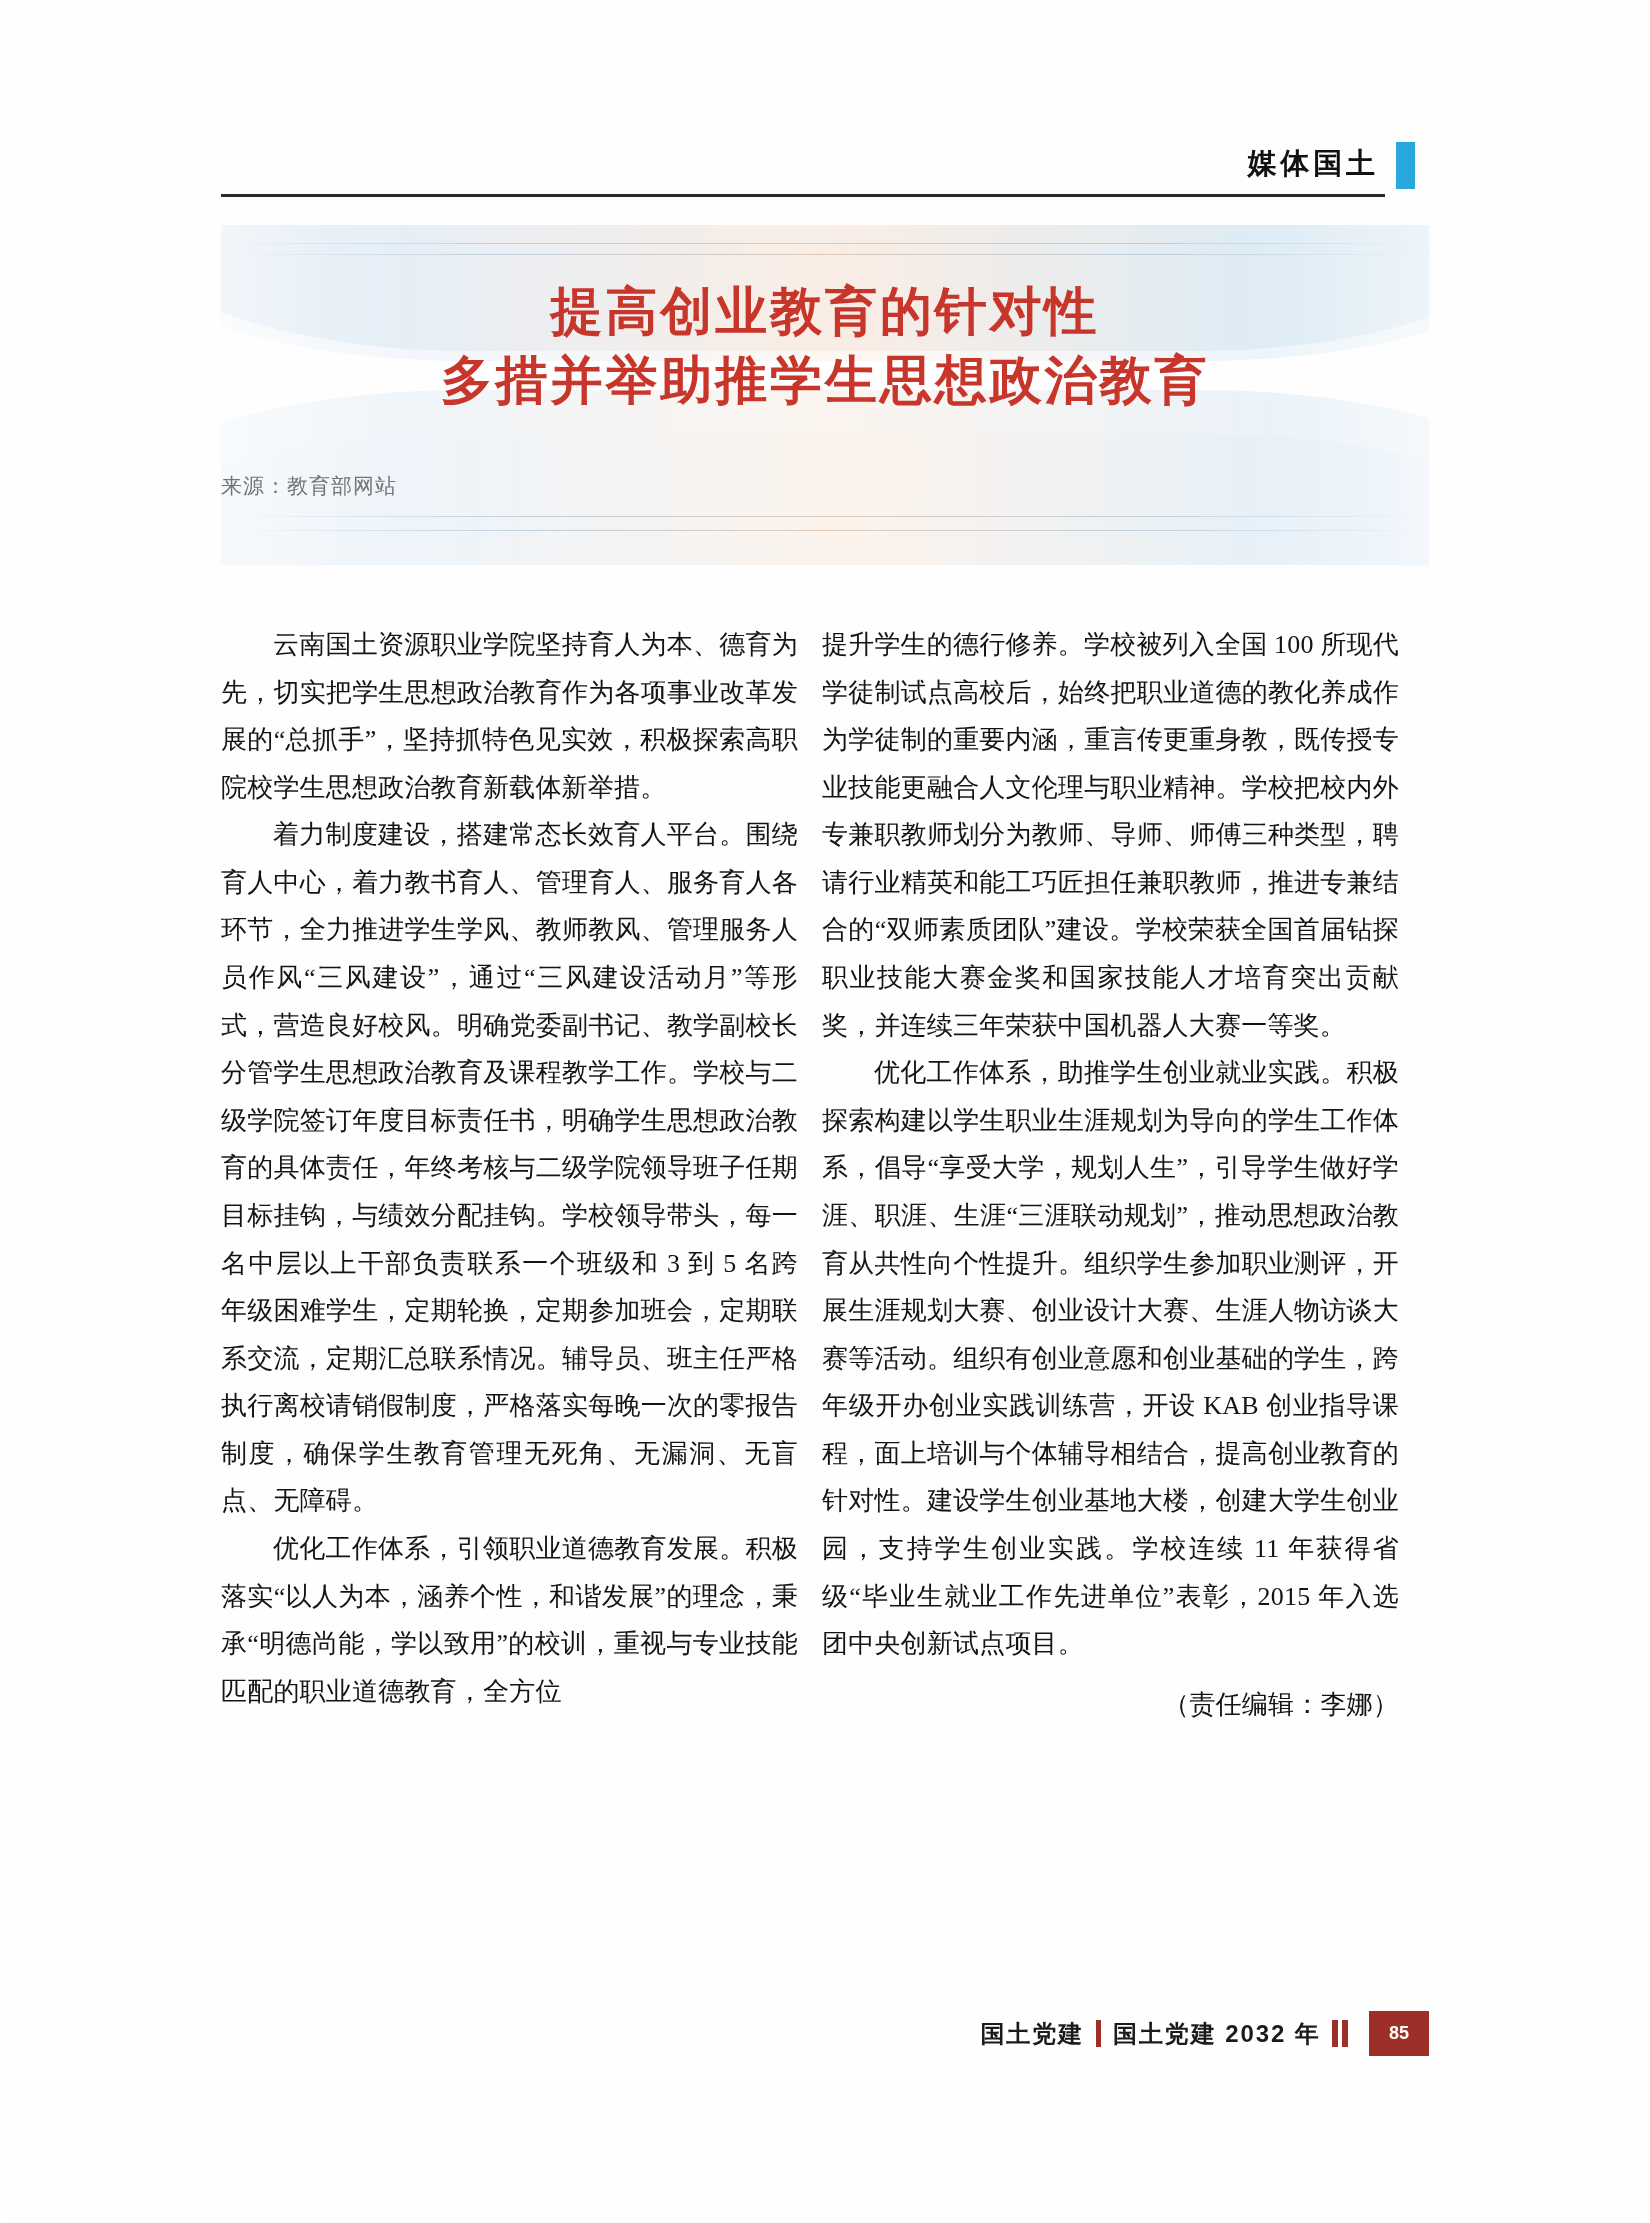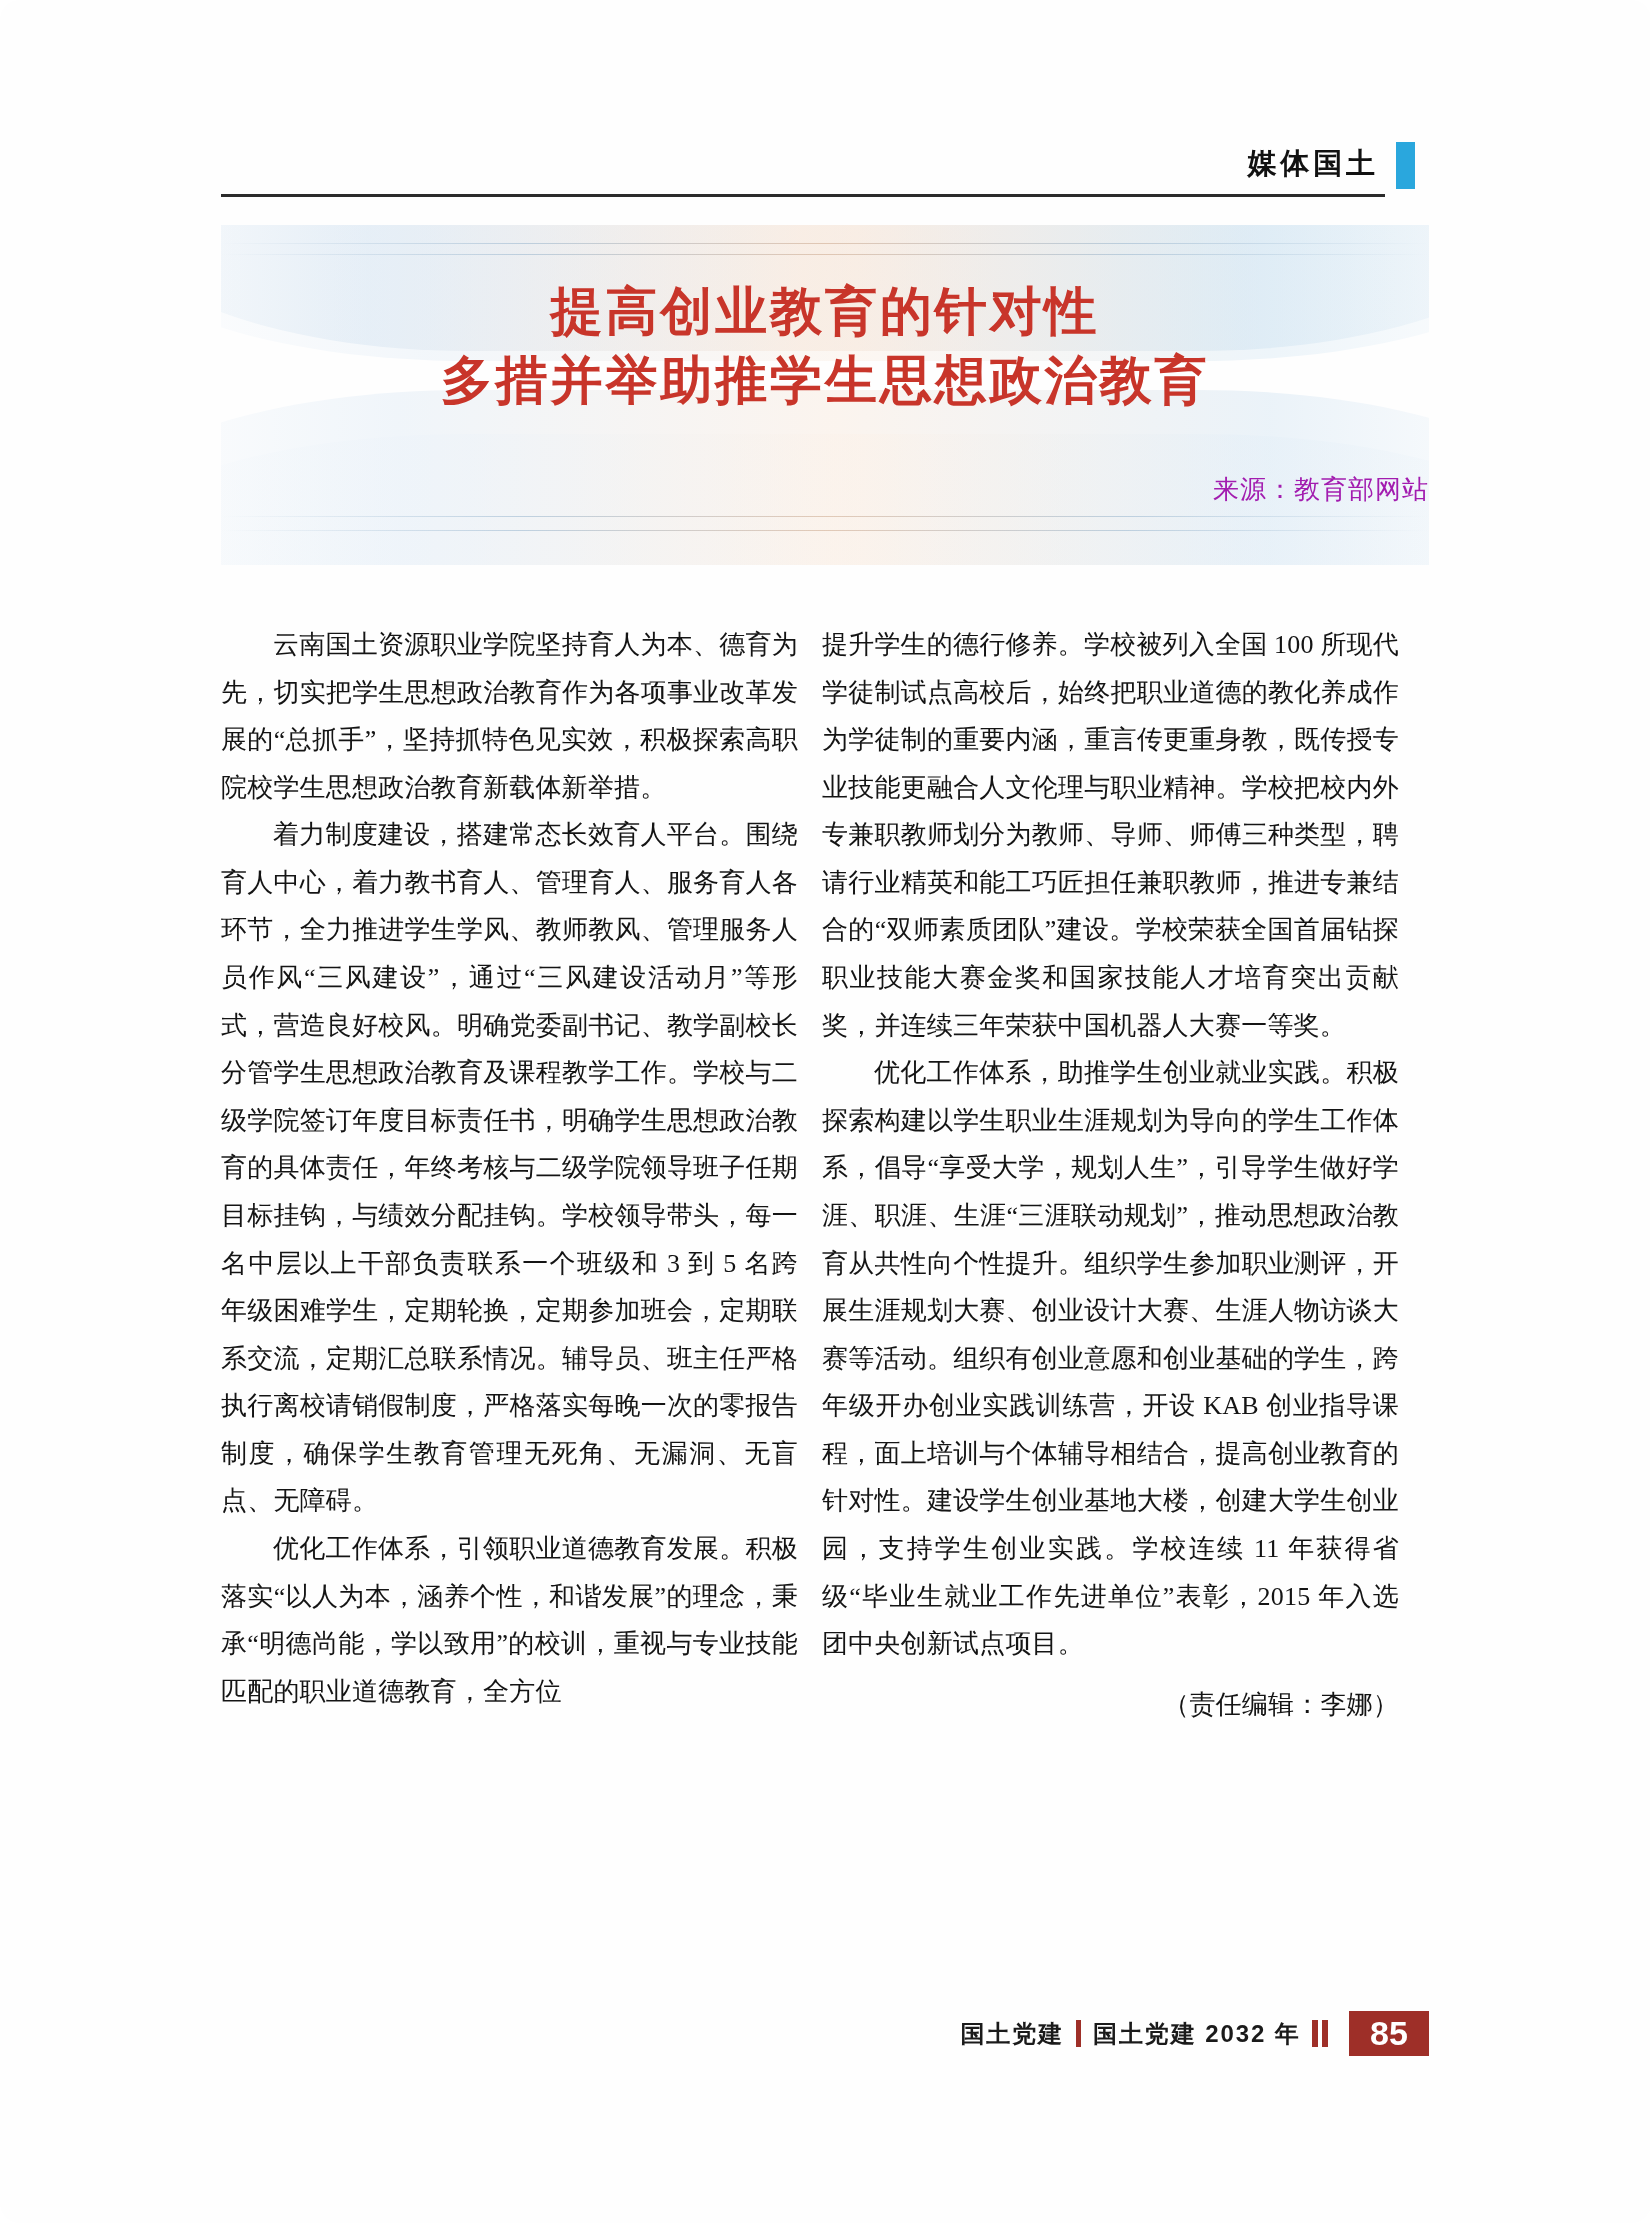--- a/index.html
+++ b/index.html
@@ -116,24 +116,24 @@
     font-size: 52px;
     letter-spacing: 2.9px;
     color: #c8352a;
     line-height: 1.32;
   }
   .source {
     position: absolute;
     left: 221px;
     top: 472px;
     width: 1208px;
-    text-align: right;
-    font-size: 26px;
+    text-align: left;
+    font-size: 21px;
     letter-spacing: 1px;
-    color: #a21caf;
+    color: #737373;
   }
 
   
   .columns {
     position: absolute;
     left: 221px;
     top: 621px;
     width: 1213px;
     display: flex;
     gap: 24px;
@@ -192,27 +192,27 @@
     background: repeating-linear-gradient(90deg, #9e2f28 0 5.8px, #ffffff 5.8px 9.7px, #9e2f28 9.7px 15.5px);
   }
   .f-title {
     font-family: "Liberation Sans", sans-serif;
     font-weight: bold;
     font-size: 24px;
     letter-spacing: 1.9px;
     color: #1a1a1a;
   }
   .f-page {
-    width: 80px;
+    width: 60px;
     height: 45px;
     background: #9e2f28;
     color: #fff;
     font-family: "Liberation Sans", sans-serif;
     font-weight: bold;
-    font-size: 34px;
+    font-size: 18px;
     display: flex;
     align-items: center;
     justify-content: center;
     margin-left: 9.7px;
   }
 </style>
 </head>
 <body>
 
 <div class="page">

